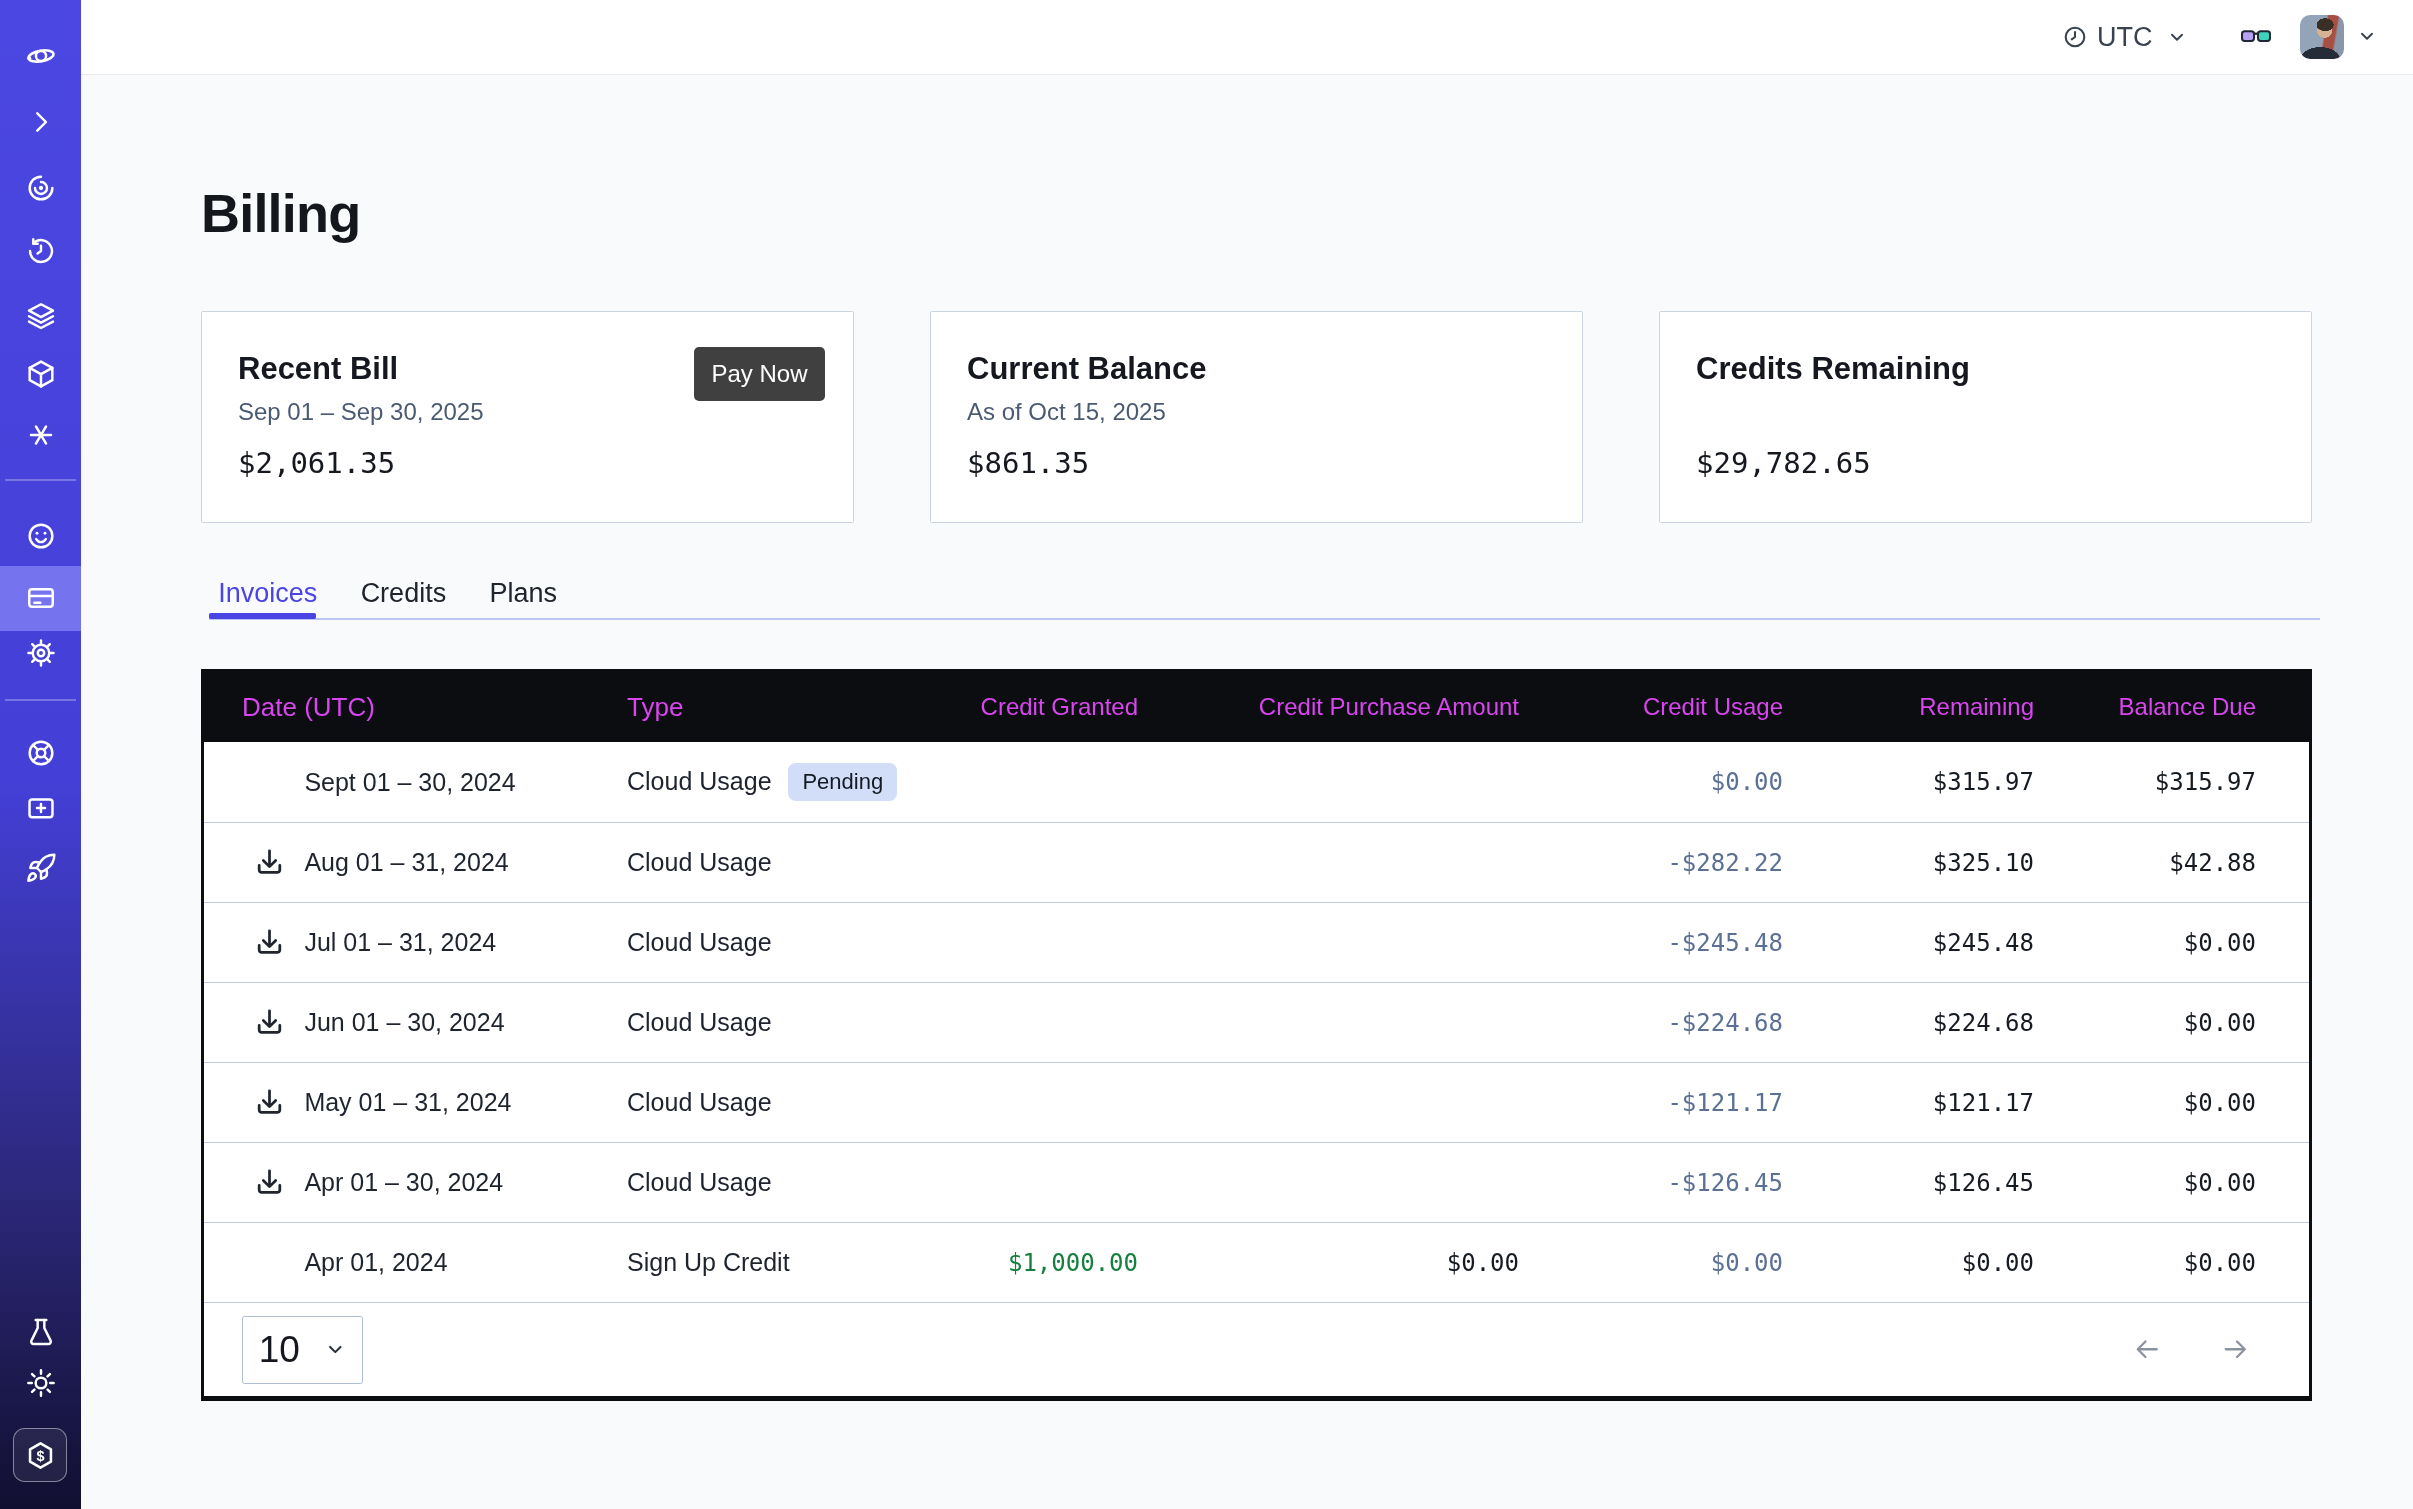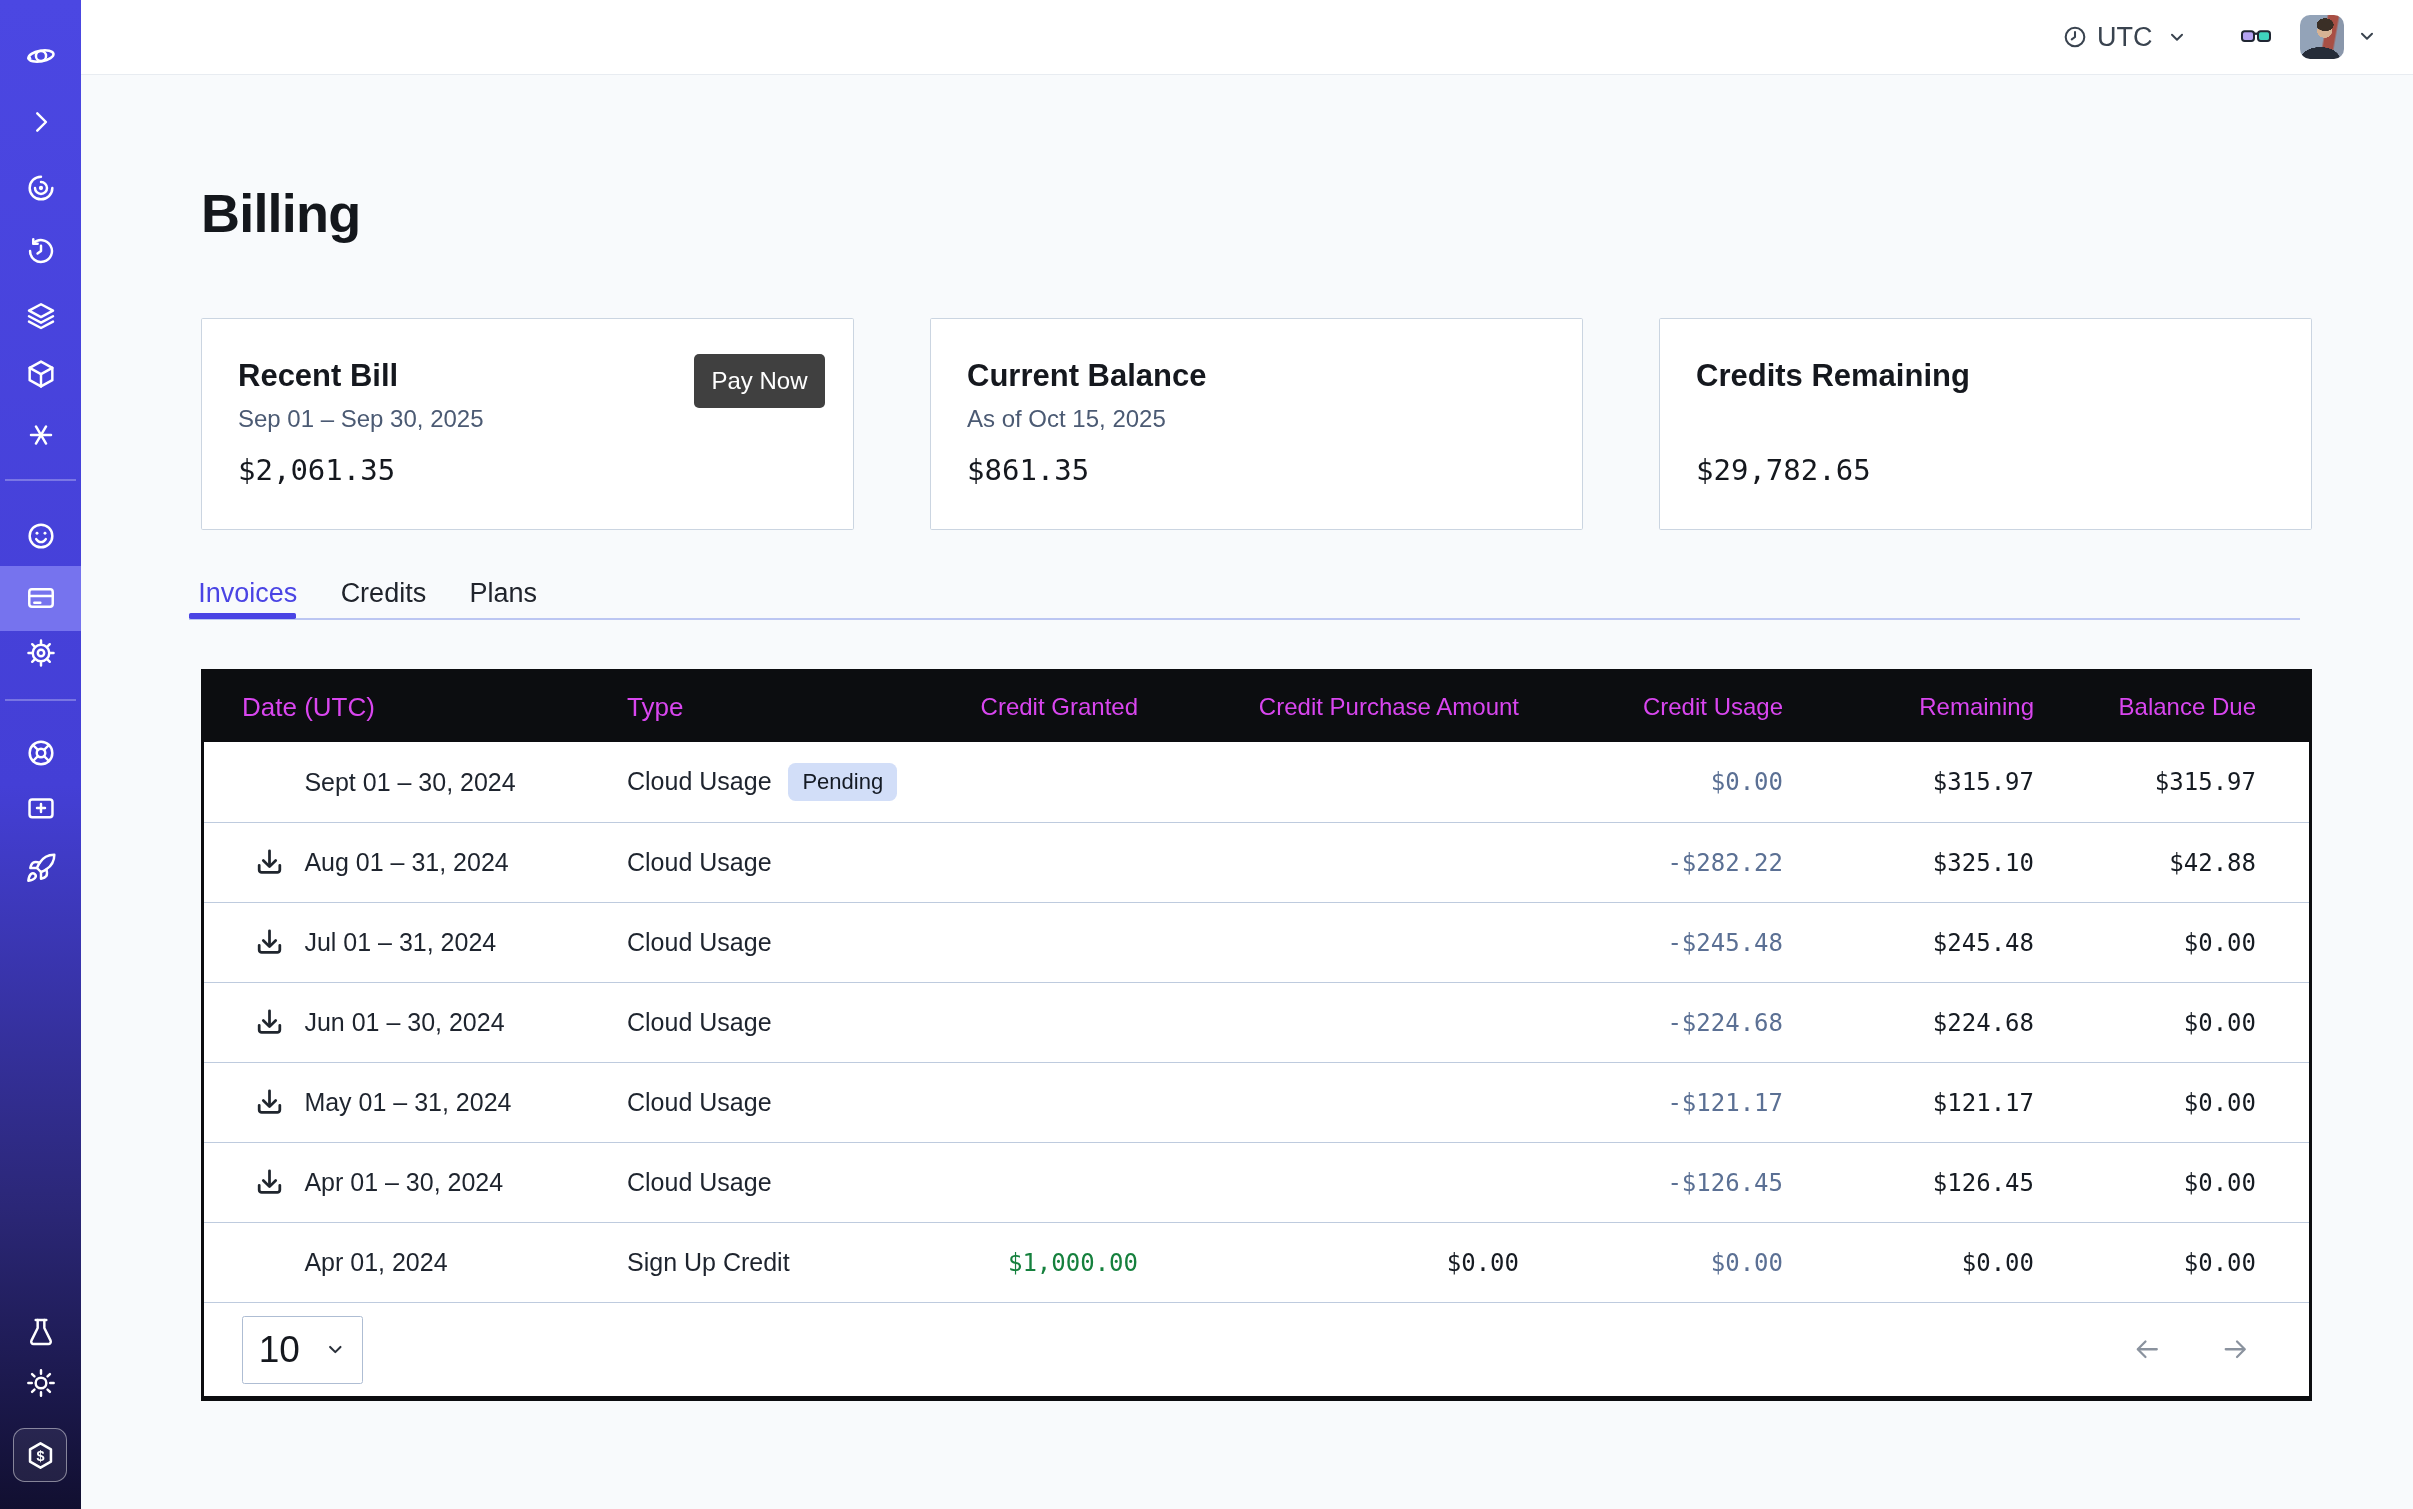--- a/index.html
+++ b/index.html
@@ -25,28 +25,28 @@
  radial-gradient(ellipse 32% 24% at 57% 22%, #3a2f26 0 60%, transparent 61%),
  radial-gradient(ellipse 28% 26% at 56% 36%, #d7b394 0 60%, transparent 61%),
  radial-gradient(ellipse 75% 48% at 46% 102%, #252c38 0 60%, transparent 61%),
  linear-gradient(100deg,#93a3b8 0%,#93a3b8 52%,#a84f44 56%,#a84f44 74%,#8a97ab 78%,#8a97ab 100%)}
 .caret{margin-left:11.7px}
 .caret svg{width:22px;height:22px;stroke:#39434F;fill:none;stroke-width:2.1;stroke-linecap:round;stroke-linejoin:round}
 
 .main{position:absolute;left:81px;top:77px;right:0;bottom:0}
 h1.title{position:absolute;left:120px;top:105px;font-size:54px;font-weight:700;color:#14171C;letter-spacing:-0.8px}
 
-.cards{position:absolute;left:120px;top:241px;width:2111px;display:flex;gap:76px}
+.cards{position:absolute;left:120px;top:234px;width:2111px;display:flex;gap:76px}
 .card{position:relative;width:671px;height:212px;background:#fff;border:1.7px solid #CBD5E1;border-radius:1.7px}
 .card .c-title{position:absolute;left:36px;top:37px;font-size:31px;font-weight:700;color:#15181E;line-height:40px}
 .card .c-sub{position:absolute;left:36px;top:84px;font-size:24px;color:#4B5A73;line-height:32px}
 .card .c-amount{position:absolute;left:36px;top:132px;font-size:29px;color:#15181E;line-height:38px}
 .paynow{position:absolute;right:28px;top:35px;width:131px;height:54px;background:#404040;color:#fff;font-size:24px;display:flex;align-items:center;justify-content:center;border-radius:5px}
 
-.tabs{position:absolute;left:108px;top:499px;width:2111px}
+.tabs{position:absolute;left:128px;top:499px;width:2111px}
 .tab-labels{display:flex;gap:25px}
 .tab{font-size:27px;line-height:35px;color:#20242C;padding:0 9.2px}
 .tab.active{color:#4A44E4}
 .tab-line{margin-top:6.7px;height:2.5px;background:#BCC6F2}
 .tab-underline{position:absolute;left:0;top:37px;height:5.9px;width:107px;background:#4A44E4;border-radius:1.7px}
 
 .tbl{position:absolute;left:120px;top:592px;width:2111px;border:3.3px solid #0C0D10;border-bottom-width:5px;background:#fff}
 .tr{display:grid;grid-template-columns:423px 289px 222px 381px 264px 251px 222px;padding-right:54px;align-items:center}
 .thead{height:70px;background:#0C0D10;color:#d946ef;font-size:26px;font-weight:400}
 .thead .c1{padding-left:38px}

